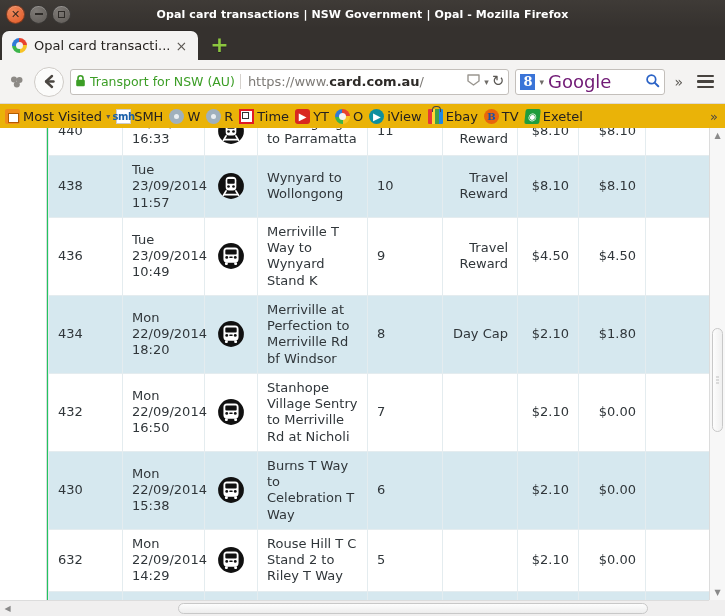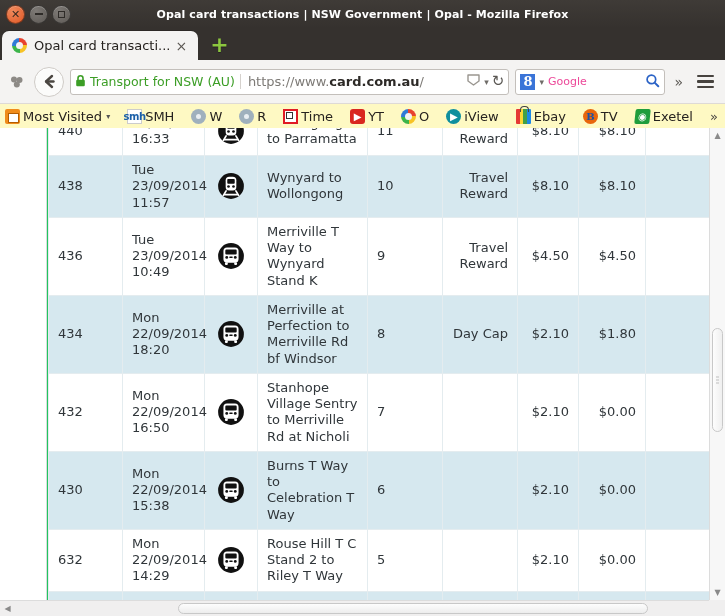--- a/index.html
+++ b/index.html
@@ -120,31 +120,31 @@
   #searchbar {
     width: 150px; height: 26px;
     background: #ffffff; border: 1px solid #c3bfbb; border-radius: 3px;
     display: flex; align-items: center; padding: 0 4px; gap: 4px; flex:none;
   }
   #gicon {
     width: 15px; height: 16px; background:#3a74d8; color:#fff;
     font-size: 13px; font-weight: bold; line-height: 16px; text-align:center;
     font-family: "DejaVu Serif", serif; flex:none;
   }
-  #searchplaceholder { flex:1; font-size: 11px; color:#ec4899; }
+  #searchplaceholder { flex:1; font-size: 18px; color:#701a75; }
   #searchgo { color:#2b63c6; font-size:14px; }
 
   #chevmore { font-size: 14px; color: #5b5854; padding: 0 3px; flex:none; }
   #menubtn { padding: 0 5px; flex:none; display:flex; flex-direction:column; gap:3px; }
   #menubtn span { display:block; width:17px; height:2.4px; background:#47433f; border-radius:1px; }
 
   
   #bookmarks {
-    height: 26px; background: #fef9c3;
-    display: flex; align-items: center; gap: 17px;
+    height: 26px; background: #eab308;
+    display: flex; align-items: center; gap: 6px;
     padding: 0 5px;
     border-bottom: 1px solid #cfcbc7;
     overflow: hidden;
     white-space: nowrap;
   }
   .bm { display: flex; align-items: center; gap: 3px; font-size: 13px; color:#26221f; flex:none; }
   .bm .ic { width: 15px; height: 15px; flex:none; display:flex; align-items:center; justify-content:center; font-size:10px; }
   .bmchev { font-size: 8px; color:#555; margin-left:1px; }
   #bmoverflow { margin-left:auto; font-size:13px; color:#4b4743; padding-right:2px; }
 

